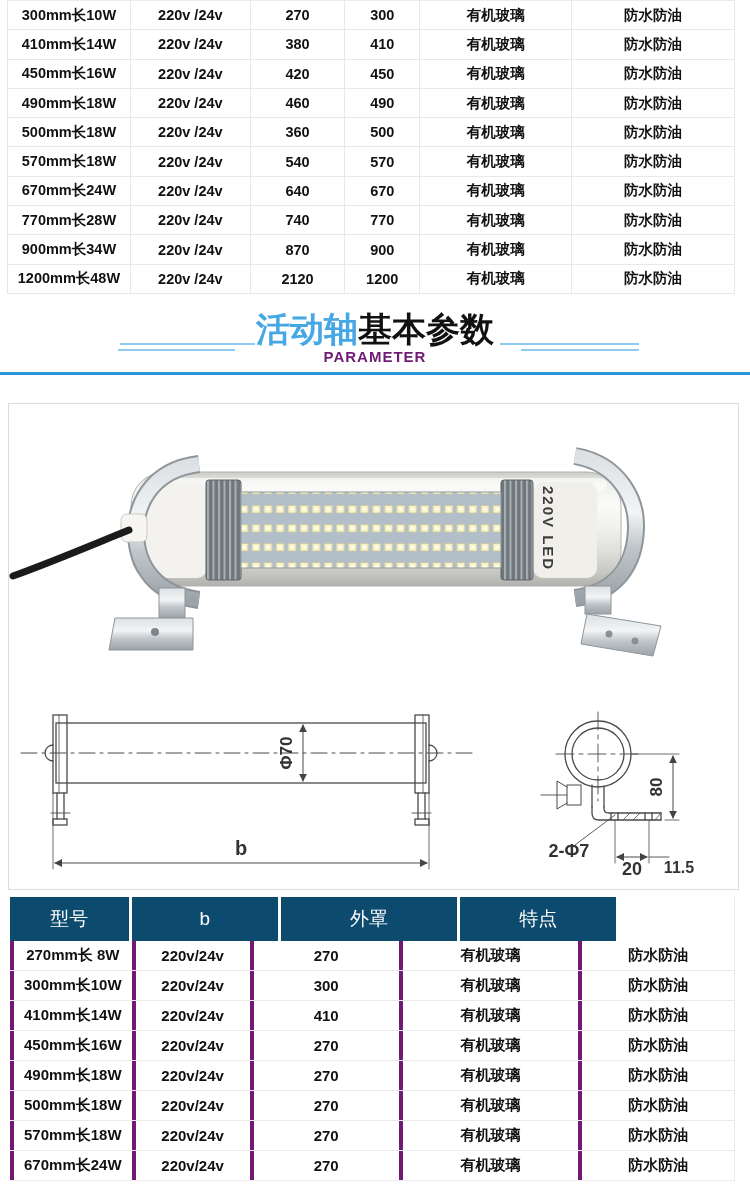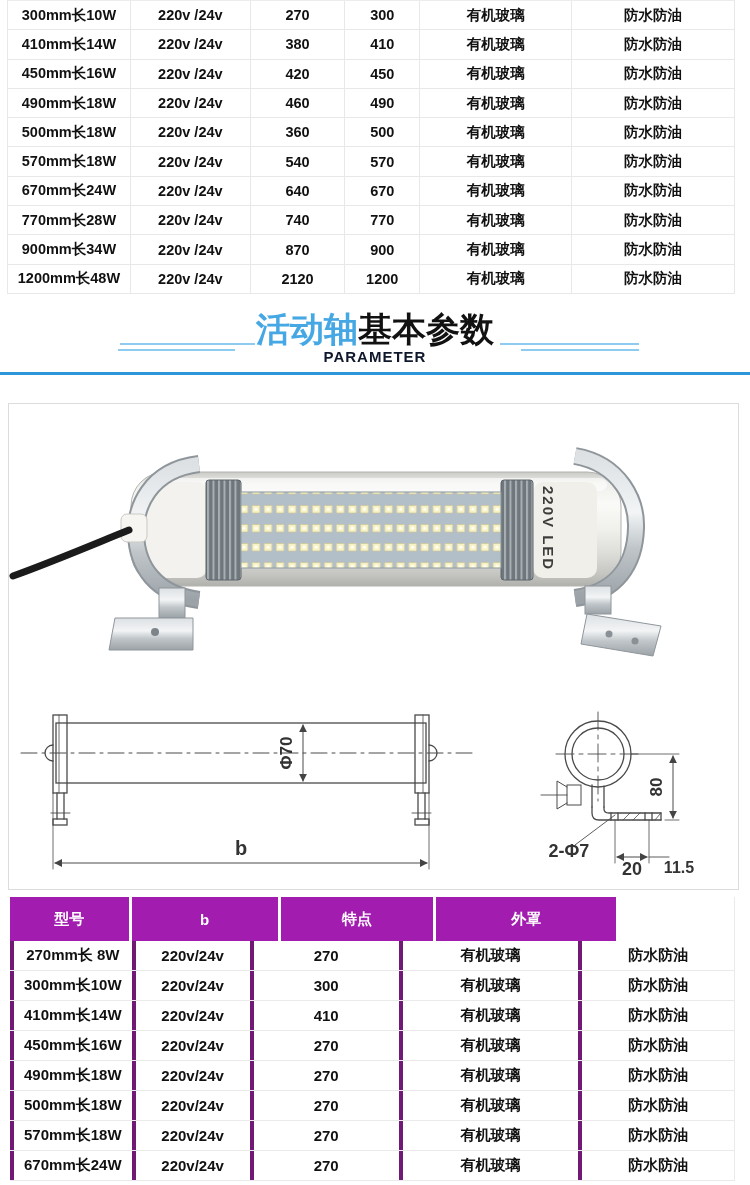--- a/index.html
+++ b/index.html
@@ -11,40 +11,40 @@
           border-right:1px solid #e8e8e8;box-sizing:border-box;}
   .trow{display:flex;height:29.3px;border-bottom:1px solid #e8e8e8;box-sizing:border-box;}
   .tc{display:flex;align-items:center;justify-content:center;height:100%;
       border-left:1px solid #e8e8e8;box-sizing:border-box;font-weight:bold;font-size:14.5px;}
   .c1{width:16.9%}.c2{width:16.5%}.c3{width:13%}.c4{width:10.3%}.c5{width:20.9%}.c6{width:22.4%}
 
   
   .sect{position:absolute;top:313px;left:0;width:750px;text-align:center;}
   .sect .t1{font-size:34px;font-weight:bold;line-height:32px;}
   .sect .blue{color:#45a7e3;}
-  .sect .t2{font-size:15px;font-weight:600;letter-spacing:1px;margin-top:3px;color:#0f172a;}
+  .sect .t2{font-size:15px;font-weight:600;letter-spacing:1px;margin-top:3px;color:#701a75;}
   .deco{position:absolute;height:2px;background:#8ecbf0;}
   .dl1{left:120px;top:343px;width:135px;}
   .dl2{left:118px;top:349px;width:117px;}
   .dr1{left:500px;top:343px;width:139px;}
   .dr2{left:521px;top:349px;width:118px;}
   .rule{position:absolute;top:372px;left:0;width:750px;height:3px;background:#2e96d8;}
 
   
   .imgbox{position:absolute;top:403px;left:8px;width:731px;height:487px;background:#fff;
           border:1px solid #dcdcdc;box-sizing:border-box;}
   .photo-svg{position:absolute;top:20px;left:0;}
   .draw-svg{position:absolute;top:285px;left:0;}
 
   
   .btable{position:absolute;top:897px;left:10px;width:725px;border-right:1px solid #eaeaea;
           box-sizing:border-box;}
   .bhead{display:flex;height:44px;}
-  .bh{display:flex;align-items:center;justify-content:center;background:#a21caf;color:#fff;
-      font-size:15px;font-weight:bold;border-right:3px solid #fff;box-sizing:border-box;}
+  .bh{display:flex;align-items:center;justify-content:center;background:#0c4a6e;color:#fff;
+      font-size:19px;font-weight:normal;border-right:3px solid #fff;box-sizing:border-box;}
   .bh:last-child{border-right:none;}
   .brow{display:flex;height:30px;border-bottom:1px solid #eaeaea;box-sizing:border-box;}
   .bc{display:flex;align-items:center;justify-content:center;height:100%;
       border-left:4px solid #701a75;box-sizing:border-box;font-weight:bold;font-size:15px;}
   .b1{width:16.8%}.b2{width:16.3%}.b3{width:20.6%}.b4{width:24.8%}.b5{width:21.5%}
 </style>
 </head>
 <body>
 
 <div class="page">
@@ -276,22 +276,22 @@
       <text x="560" y="168" text-anchor="middle" font-size="18" stroke="none">2-Φ7</text>
       <text x="623" y="186" text-anchor="middle" font-size="18" stroke="none">20</text>
       <text x="670" y="184" text-anchor="middle" font-size="16" stroke="none">11.5</text>
     </svg>
   </div>
 
   <div class="btable">
     <div class="bhead">
       <div class="bh b1">型号</div>
       <div class="bh b3">b</div>
+      <div class="bh b4">外罩</div>
       <div class="bh b5">特点</div>
-      <div class="bh b4">外罩</div>
     </div>
     <div class="brow">
       <div class="bc b1">270mm长 8W</div>
       <div class="bc b2">220v/24v</div>
       <div class="bc b3">270</div>
       <div class="bc b4">有机玻璃</div>
       <div class="bc b5">防水防油</div>
     </div>
     <div class="brow">
       <div class="bc b1">300mm长10W</div>

